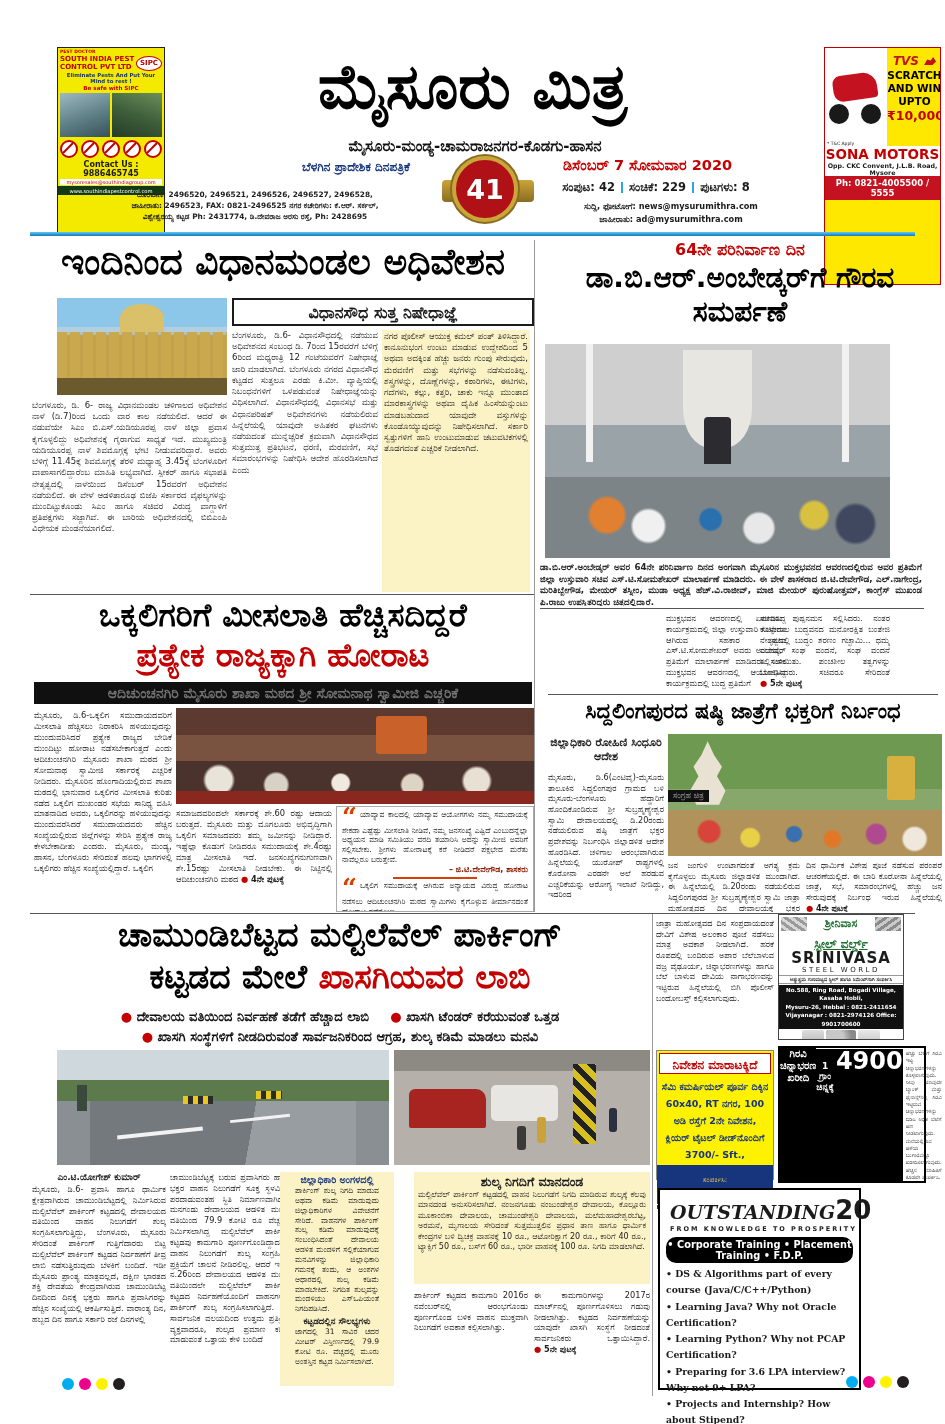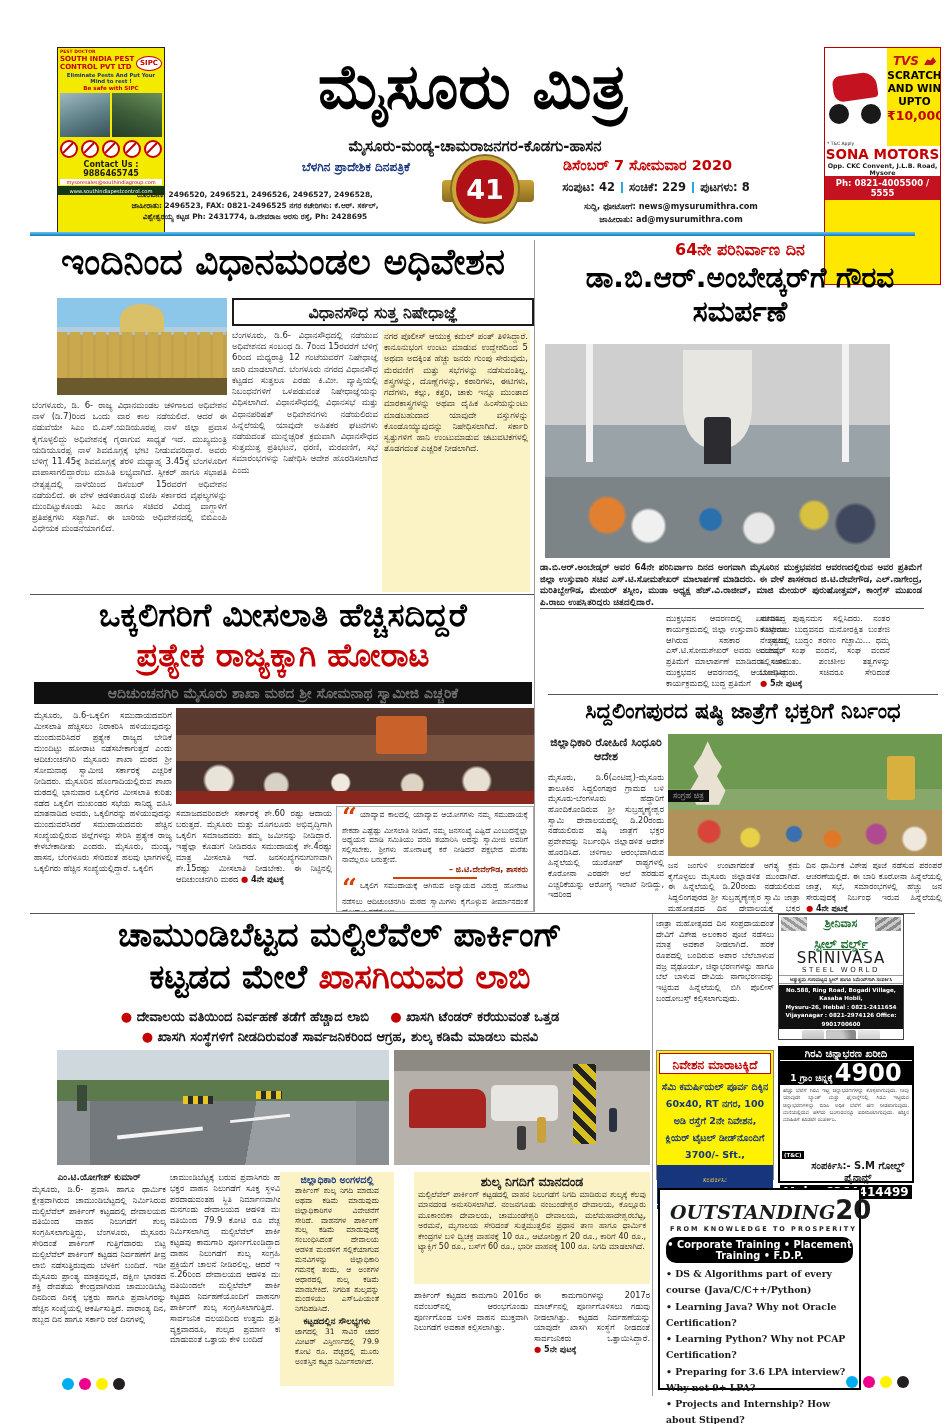--- a/index.html
+++ b/index.html
@@ -284,21 +284,21 @@
 
   <div class="abs col" style="left:656px;top:918px;width:118px;height:126px;font-size:8.1px;">ಜಾತ್ರಾ ಮಹೋತ್ಸವದ ದಿನ ಸಂಪ್ರದಾಯದಂತೆ ದೇವಿಗೆ ವಿಶೇಷ ಅಲಂಕಾರ ಪೂಜೆ ನಡೆಸಲು ಮಾತ್ರ ಅವಕಾಶ ನೀಡಲಾಗಿದೆ. ಹರಕೆ ರೂಪದಲ್ಲಿ ಬಂದಿರುವ ಅಪಾರ ಬೆಲೆಬಾಳುವ ವಜ್ರ ವೈಢೂರ್ಯ, ಚಿನ್ನಾಭರಣಗಳನ್ನು ಹಾಗೂ ಬೆಲೆ ಬಾಳುವ ದೇವಿಯ ನಾಗಾಭರಣವನ್ನು ಇಟ್ಟಿರುವ ಹಿನ್ನೆಲೆಯಲ್ಲಿ ಬಿಗಿ ಪೊಲೀಸ್ ಬಂದೋಬಸ್ತ್ ಕಲ್ಪಿಸಲಾಗುವುದು.</div>
 
   <div class="adbox" style="left:778px;top:914px;width:126px;height:126px;border:1px solid #444;background:#fff;overflow:hidden;text-align:center;">
     <div style="position:relative;height:22px;">
       <div style="position:absolute;left:2px;top:2px;width:26px;height:14px;background:repeating-linear-gradient(35deg,#9a9a9a 0 3px,#d8d8d8 3px 6px);"></div>
       <div style="position:absolute;right:2px;top:2px;width:26px;height:14px;background:repeating-linear-gradient(-35deg,#8a8a8a 0 3px,#cacaca 3px 6px);"></div>
       <div style="font-weight:bold;color:#1d6e2e;font-size:11px;line-height:1.0;padding-top:3px;">ಶ್ರೀನಿವಾಸ</div>
     </div>
     <div style="font-weight:bold;color:#1d6e2e;font-size:12px;text-decoration:underline;">ಸ್ಟೀಲ್ ವರ್ಲ್ಡ್</div>
-    <div style="font-weight:normal;font-size:15px;letter-spacing:1px;line-height:1;">SRINIVASA</div>
+    <div style="font-weight:bold;font-size:15px;letter-spacing:1px;line-height:1;">SRINIVASA</div>
     <div style="font-size:7px;letter-spacing:2.5px;">STEEL WORLD</div>
     <div style="font-size:5px;font-weight:bold;border-top:1px solid #999;border-bottom:1px solid #999;margin:1px 0;">ಅತ್ಯುತ್ತಮ ಗುಣಮಟ್ಟದ ಸ್ಟೀಲ್ ಹಾಗೂ ಸಿಮೆಂಟ್‌ಗಾಗಿ ಸಂಪರ್ಕಿಸಿ</div>
     <div style="background:#111;color:#fff;font-size:5.6px;font-weight:bold;line-height:1.5;padding:1px 0;">
       <div>No.588, Ring Road, Bogadi Village, Kasaba Hobli,</div>
       <div>Mysuru-26, Hebbal : 0821-2411654</div>
       <div>Vijayanagar : 0821-2974126 Office: 9901700600</div>
     </div>
     <div style="display:flex;gap:2px;justify-content:center;margin-top:1px;">
       <div style="width:22px;height:26px;background:linear-gradient(#ddd,#9a9a9a);border-radius:2px;"></div>
       <div style="width:30px;height:26px;background:radial-gradient(circle at 30% 30%, #c8c8c8 0 30%, #8a8a8a 60%);border-radius:2px;"></div>
@@ -310,21 +310,21 @@
     <div style="background:#fff;margin:2px;border:1px solid #c40000;">
       <span style="color:#c40000;font-weight:bold;font-size:12px;">ನಿವೇಶನ ಮಾರಾಟಕ್ಕಿದೆ</span>
     </div>
     <div style="flex:1;color:#16357d;font-weight:bold;font-size:9.5px;line-height:1.8;padding:2px 4px;">ಸೆಮಿ ಕಮರ್ಷಿಯಲ್ ಪೂರ್ವ ದಿಕ್ಕಿನ 60x40, RT ನಗರ, 100 ಅಡಿ ರಸ್ತೆಗೆ 2ನೇ ನಿವೇಶನ, ಕ್ಲಿಯರ್ ಟೈಟಲ್ ಡೀಡ್‌ನೊಂದಿಗೆ 3700/- Sft.,</div>
     <div style="background:#16357d;color:#fff;padding:2px 0;">
       <span style="font-size:7px;color:#ffd34d;">ಸಂಪರ್ಕಿಸಿ:</span>
       <span style="font-weight:bold;font-size:18px;text-decoration:underline;">9448322601</span>
     </div>
   </div>
 
-  <div class="adbox" style="left:778px;top:1046px;width:136px;height:137px;border:2px solid #000;background:#fff;text-align:center;display:flex;flex-direction:column;">
+  <div class="adbox" style="left:778px;top:1046px;width:148px;height:137px;border:2px solid #000;background:#fff;text-align:center;display:flex;flex-direction:row;">
     <div style="background:#000;color:#fff;font-weight:bold;font-size:10px;">ಗಿರವಿ ಚಿನ್ನಾಭರಣ ಖರೀದಿ</div>
     <div style="background:#000;color:#fff;display:flex;align-items:baseline;justify-content:center;gap:2px;border-top:1px solid #fff;">
       <span style="font-size:9px;font-weight:bold;">1 ಗ್ರಾಂ ಚಿನ್ನಕ್ಕೆ</span>
       <span style="font-size:24px;font-weight:bold;line-height:1;">4900</span>
     </div>
     <div class="jst" style="flex:1;font-size:5.4px;line-height:1.35;padding:2px 3px;">ಹೆಚ್ಚು ಬೆಲೆಗೆ ಗಿರವಿ ಇಟ್ಟ ಚಿನ್ನಾಭರಣಗಳನ್ನು ಕೊಳ್ಳಲಾಗುವುದು. ನೀವು ಯಾವುದೇ ಬ್ಯಾಂಕ್ ಮತ್ತು ಫೈನಾನ್ಸ್‌ನಲ್ಲಿ ಗಿರವಿ ಇಟ್ಟಿರುವ ಚಿನ್ನಾಭರಣಗಳನ್ನು ಬಿಡಿಸಿ ಅಧಿಕ ಬೆಲೆಗೆ ಹಣ ನೀಡಲಾಗುವುದು. ಮನೆಯಲ್ಲಿರುವ ಹಳೆಯ ಬಂಗಾರವನ್ನೂ ಖರೀದಿಸಲಾಗುವುದು. ಹೆಚ್ಚಿನ ಮಾಹಿತಿಗೆ ಕೂಡಲೇ ಸಂಪರ್ಕಿಸಿ.</div>
     <div style="display:flex;align-items:center;gap:2px;padding:0 2px 1px;">
       <span style="background:#000;color:#fff;font-size:5.5px;font-weight:bold;padding:1px 2px;">(T&amp;C)</span>
       <span style="font-size:10px;font-weight:bold;margin-top:35px;">ಸಂಪರ್ಕಿಸಿ:- S.M ಗೋಲ್ಡ್ ಫೈನಾನ್ಸ್</span>
     </div>

